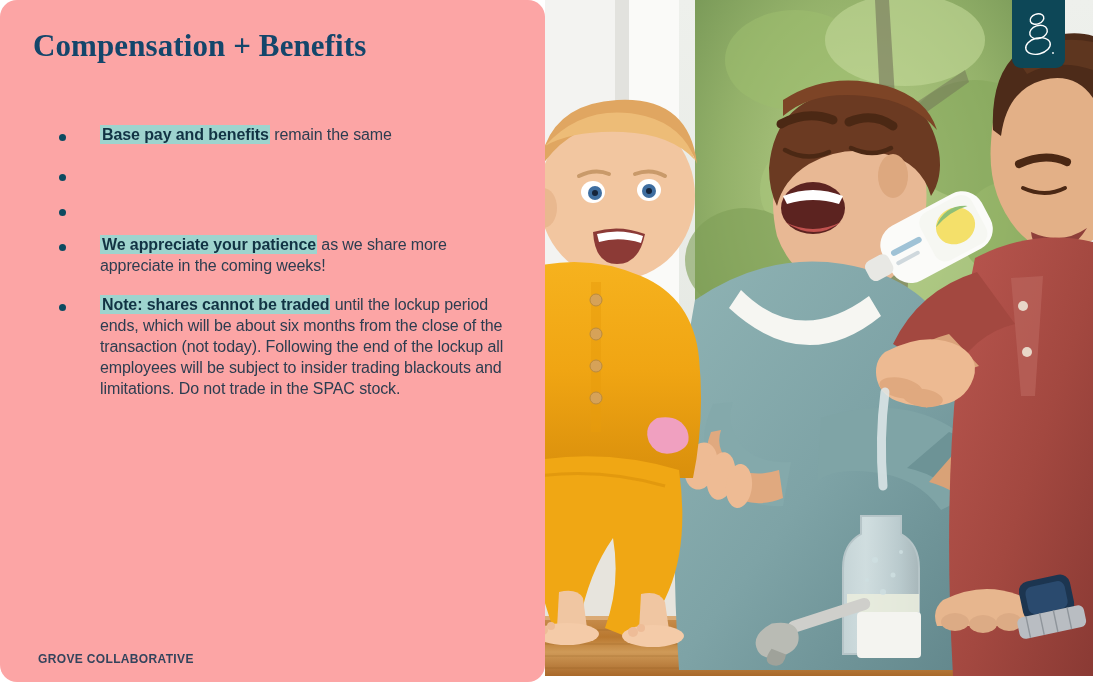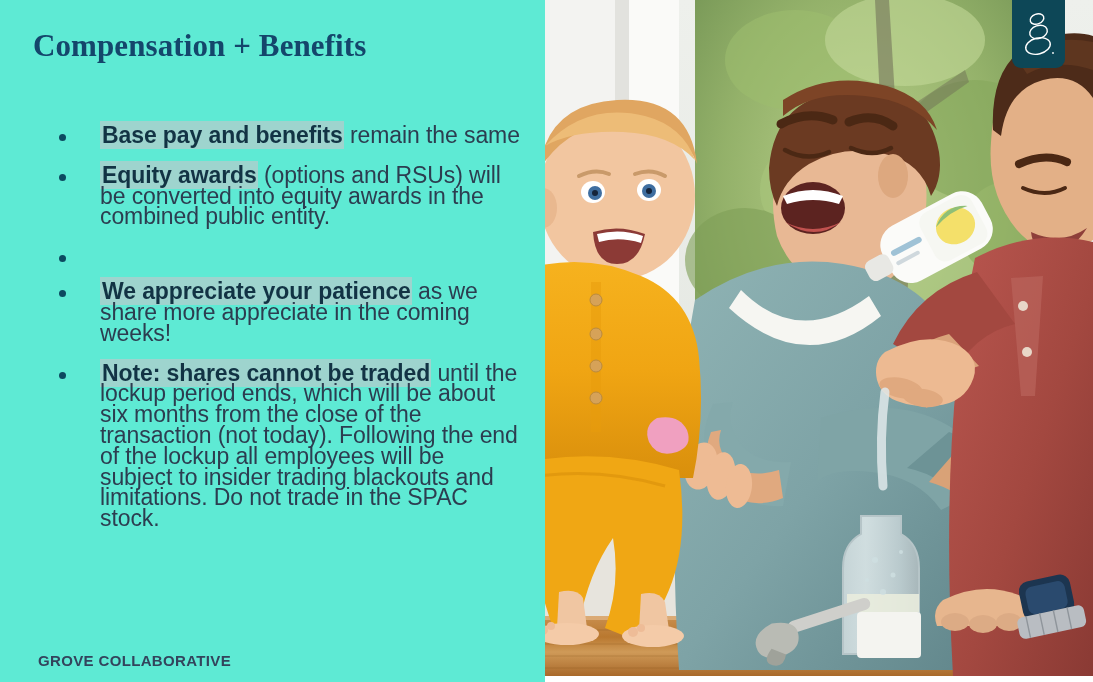--- a/index.html
+++ b/index.html
@@ -5,54 +5,54 @@
   * { margin:0; padding:0; box-sizing:border-box; }
   html, body {
     width:1093px; height:682px;
     background:#ffffff;
     font-family:"Liberation Sans", sans-serif;
     overflow:hidden;
   }
   .slide { position:relative; width:1093px; height:682px; background:#fff; }
 
   
-  .left-pane { position:absolute; left:0; top:0; width:545px; height:682px; background:#5eead4; }
+  .left-pane { position:absolute; left:0; top:0; width:545px; height:682px; background:#fca5a5;border-radius:17px; }
 
   .page-title {
     position:absolute; left:33px; top:28px;
     font-family:"Liberation Serif", serif;
     font-weight:700; font-size:31px; letter-spacing:0.1px;
     color:#14466b; white-space:nowrap;
   }
 
   .bullet-list { position:absolute; left:33px; top:125px; width:500px; }
 
   .bullet-item { position:relative; display:flex; align-items:flex-start; margin-bottom:19px; }
   .bullet-item:last-child { margin-bottom:12px; }
 
   .bullet-dot {
     flex:0 0 auto; width:7px; height:7px; border-radius:50%;
     background:#0c4a60; margin-top:9px; margin-left:26px;
   }
   .bullet-body {
     margin-left:34px;
-    font-size:23px; line-height:20.8px;
+    font-size:16px; line-height:20.8px;
     color:#2c3d50; letter-spacing:-0.1px;
     max-width:420px;
   }
   .hl {
     background:#9ed4ce; color:#123344;
     font-weight:700;
     padding:1px 1px 1px 2px;
     box-decoration-break:clone; -webkit-box-decoration-break:clone;
   }
 
   .footer-logo {
     position:absolute; left:38px; top:652px;
-    font-size:15px; letter-spacing:0.35px; font-weight:600;
+    font-size:12px; letter-spacing:0.35px; font-weight:600;
     color:#33445c;
   }
 
   
   .photo {
     position:absolute; left:545px; top:0; width:548px; height:676px;
     overflow:hidden; background:#cfd6c9;
   }
   .photo svg { display:block; width:548px; height:676px; }
 
@@ -76,21 +76,20 @@
 
     <div class="bullet-list">
 
       <div class="bullet-item">
         <span class="bullet-dot"></span>
         <div class="bullet-body"><span class="hl">Base pay and benefits</span><span> remain the same</span></div>
       </div>
 
       <div class="bullet-item">
         <span class="bullet-dot"></span>
-        <div class="bullet-body"><span class="hl">Equity awards</span><span> (options and RSUs) will be converted into equity awards in the combined public entity.</span></div>
       </div>
 
       <div class="bullet-item">
         <span class="bullet-dot"></span>
       </div>
 
       <div class="bullet-item">
         <span class="bullet-dot"></span>
         <div class="bullet-body"><span class="hl">We appreciate your patience</span><span> as we share more appreciate in the coming weeks!</span></div>
       </div>

